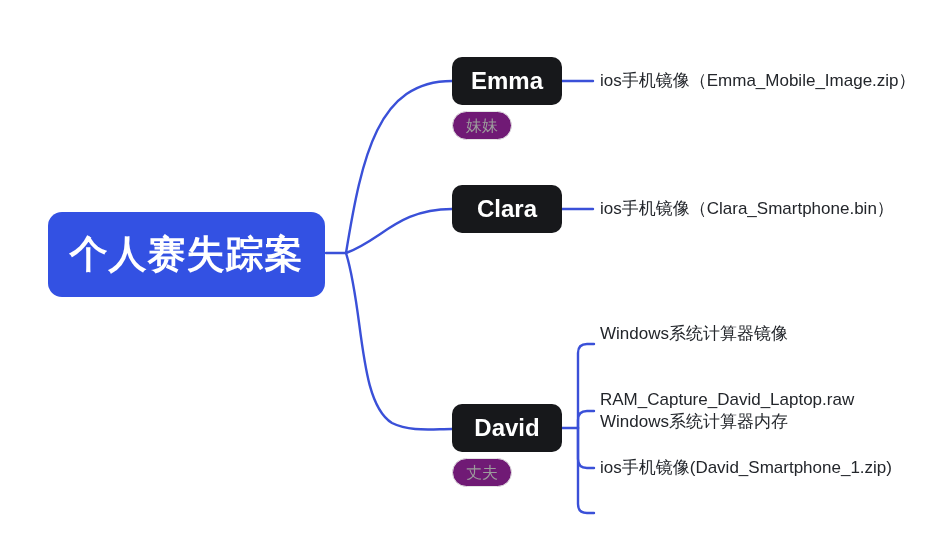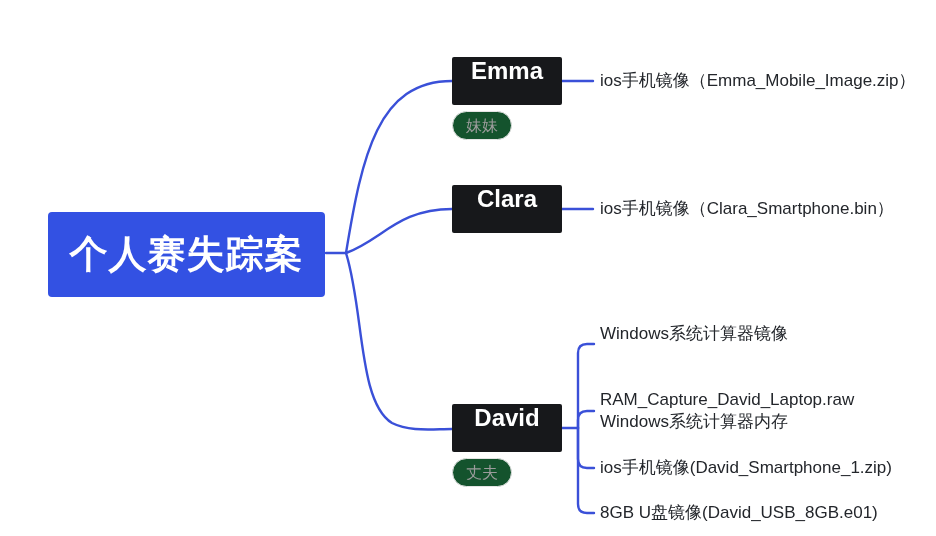--- a/index.html
+++ b/index.html
@@ -6,37 +6,37 @@
     --root-bg:#3351E3; --node-bg:#17181B; --edge:#3A50D8;
     --leaf-text:#23262B; --badge-text:#9C9C9C; --badge-border:#E4E4E4; --canvas-bg:#FFFFFF;
   }
   html,body{margin:0;padding:0;}
   body{font-family:"Liberation Sans","DejaVu Sans",sans-serif;background:#fff;}
   .canvas{position:relative;width:936px;height:536px;background:var(--canvas-bg);overflow:hidden;}
   .edges{position:absolute;left:0;top:0;width:936px;height:536px;}
   .edges path{fill:none;stroke:var(--edge);stroke-width:2.4;stroke-linecap:round;}
   .root-node{
     position:absolute;left:48px;top:212px;width:277px;height:85px;
-    background:var(--root-bg);border-radius:4px;color:#fff;
+    background:var(--root-bg);border-radius:14px;color:#fff;
     display:flex;align-items:center;justify-content:center;
     font-size:38px;font-weight:700;letter-spacing:1px;cursor:pointer;
   }
   .branch-node{
     position:absolute;left:452px;width:110px;height:48px;
-    background:var(--node-bg);border-radius:2px;color:#fff;
-    display:flex;justify-content:center;
+    background:var(--node-bg);border-radius:10px;color:#fff;
+    display:flex;align-items:center;justify-content:center;
     font-size:24px;font-weight:700;cursor:pointer;
   }
   .node-emma{top:57px;} .node-clara{top:185px;} .node-david{top:404px;}
   .tag-row{position:absolute;left:452px;white-space:nowrap;}
   .tags-emma{top:111px;} .tags-clara{top:239px;} .tags-david{top:458px;}
   .tag{
     display:inline-block;padding:3px 13px;margin-right:7px;
     border:1.5px solid var(--badge-border);border-radius:15px;
-    background:#14532d;color:var(--badge-text);font-size:16px;line-height:21px;cursor:pointer;
+    background:#701a75;color:var(--badge-text);font-size:16px;line-height:21px;cursor:pointer;
   }
   .leaf{position:absolute;left:600px;color:var(--leaf-text);font-size:17px;line-height:22px;white-space:nowrap;cursor:pointer;}
   .leaf-emma{top:70px;} .leaf-clara{top:198px;}
   .leaf-david-1{top:323px;} .leaf-david-2{top:389px;} .leaf-david-3{top:457px;} .leaf-david-4{top:502px;}
 </style>
 </head>
 <body>
 
 <div class="canvas">
 
@@ -84,17 +84,14 @@
   <div class="leaf leaf-david-1">
     <div>Windows系统计算器镜像</div>
   </div>
   <div class="leaf leaf-david-2">
     <div>RAM_Capture_David_Laptop.raw</div>
     <div>Windows系统计算器内存</div>
   </div>
   <div class="leaf leaf-david-3">
     <div>ios手机镜像(David_Smartphone_1.zip)</div>
   </div>
-  <div class="leaf leaf-david-4">
-    <div>8GB U盘镜像(David_USB_8GB.e01)</div>
-  </div>
 
 </div>
 
 </body></html>

